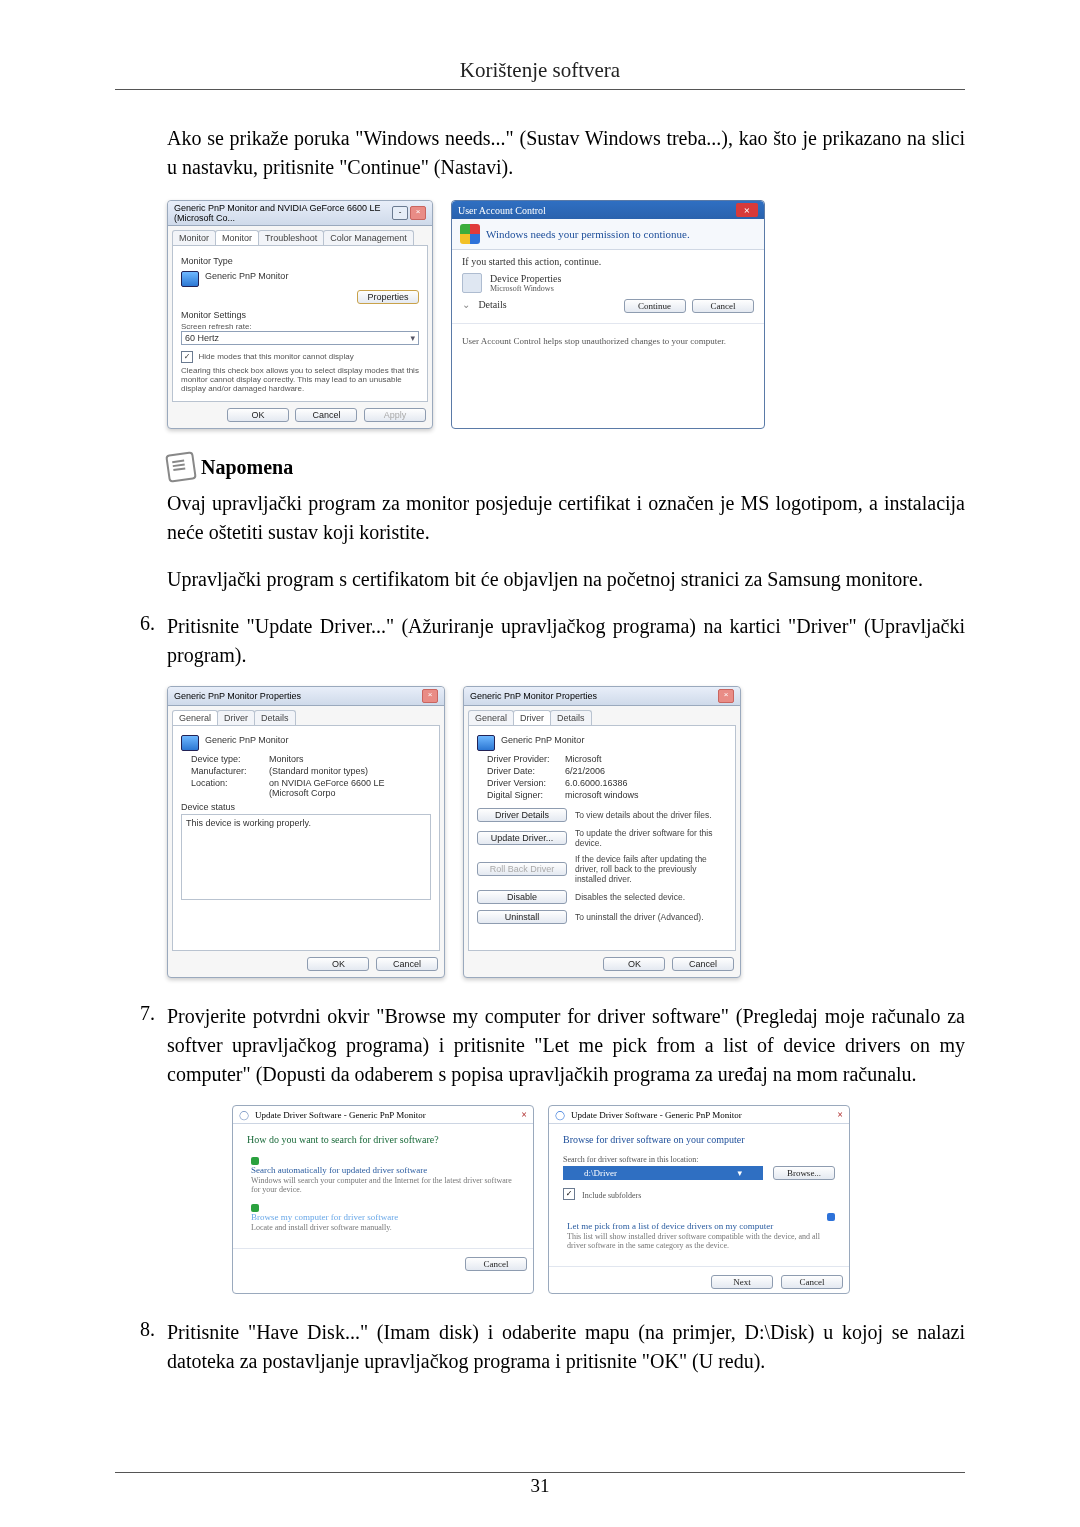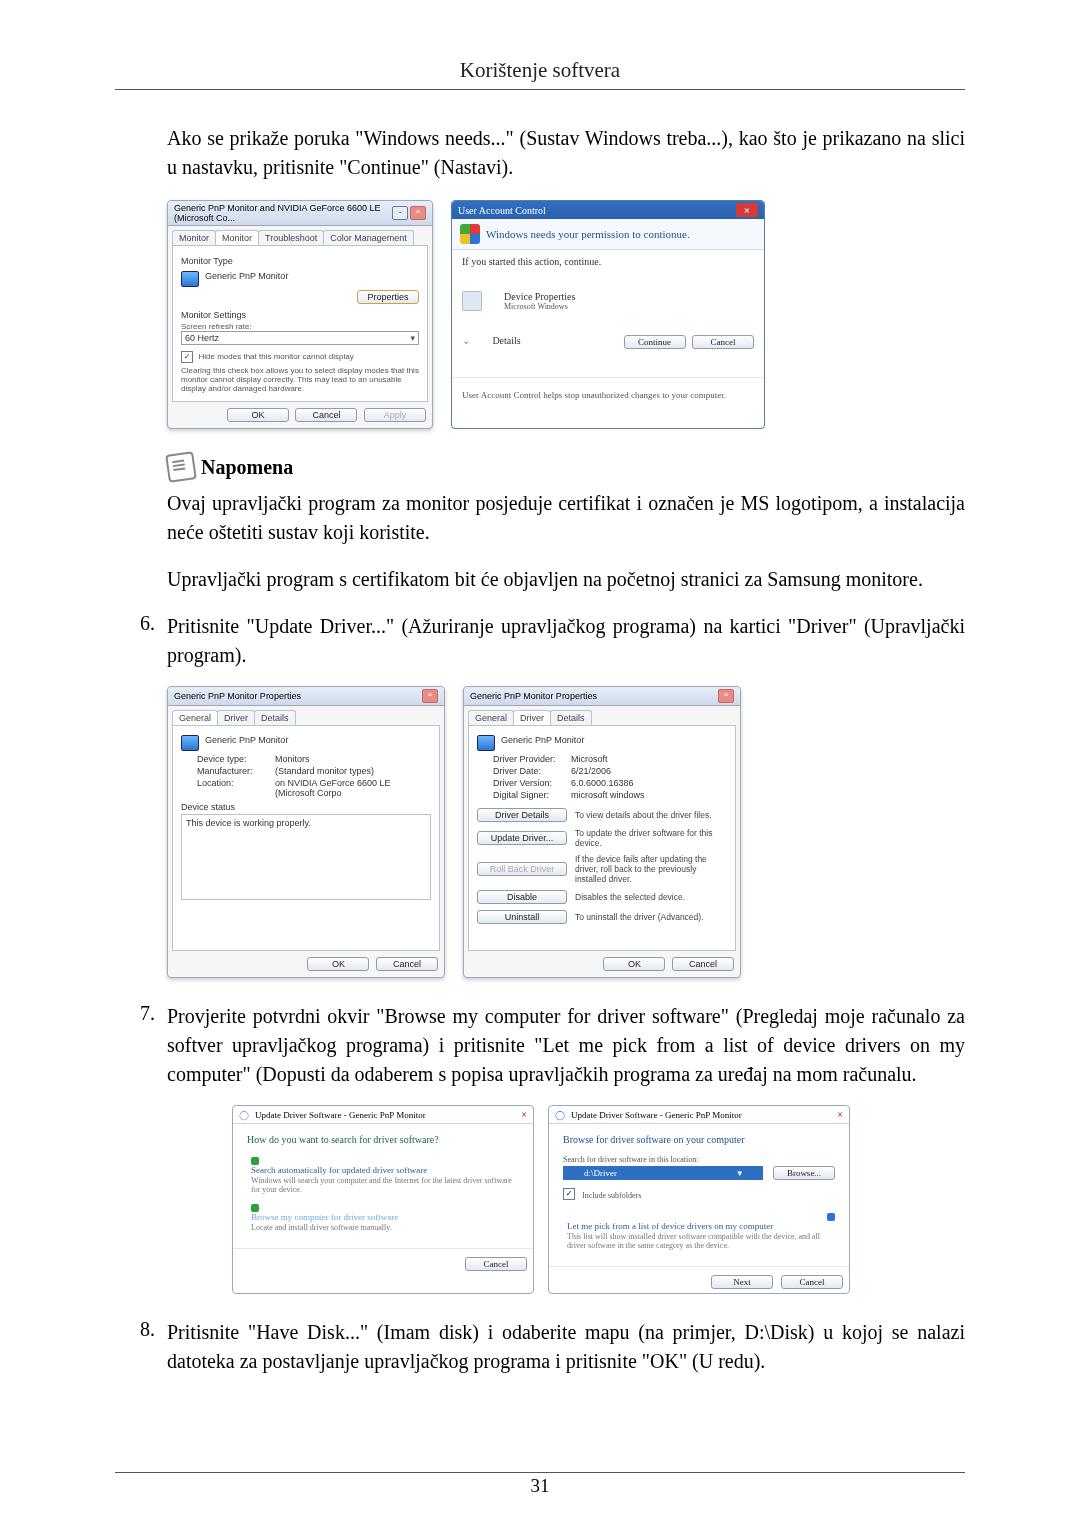--- a/index.html
+++ b/index.html
@@ -186,32 +186,32 @@
     color:#1d4e9a;
     font-size:11px;
     display:flex; gap:6px; align-items:center;
   }
   .shield {
     width:20px; height:20px;
     background: conic-gradient(#e03b3b 0 25%, #2d72d9 0 50%, #f2c127 0 75%, #3cad3c 0 100%);
     border-radius:3px;
   }
   .uac-body { padding:6px 10px 4px 10px; color:#333; }
-  .uac-body .row { display:flex; gap:22px; margin:24px 0; align-items:flex-start; }
+  .uac-body .row { display:flex; gap:8px; margin:6px 0; align-items:flex-start; }
   .uac-body .ico { width:18px; height:18px; background:#dfe7f2; border:1px solid #aebcd0; border-radius:2px; }
   .uac-exp { color:#888; }
   .uac-foot { padding:6px 10px 10px; border-top:1px solid #e2e6ef; font-size:9px; color:#555; }
   .uac-foot .note { margin-top:6px; }
 
   
   .prop {
     width: 276px;
   }
   .prop .panel { min-height: 210px; }
-  .kv { display:flex; margin:2px 16px; }
+  .kv { display:flex; margin:2px 10px; }
   .kv .k { width: 78px; color:#333; }
   .kv .v { flex:1; color:#333; }
   .drv-btns { display:flex; flex-direction:column; gap:6px; margin-top:8px; }
   .drv-row { display:flex; gap:8px; align-items:center; }
   .drv-row .btn { min-width: 72px; margin:0; }
   .drv-row .desc { font-size:8.5px; color:#444; }
 
   
   .wiz {
     width: 300px;

